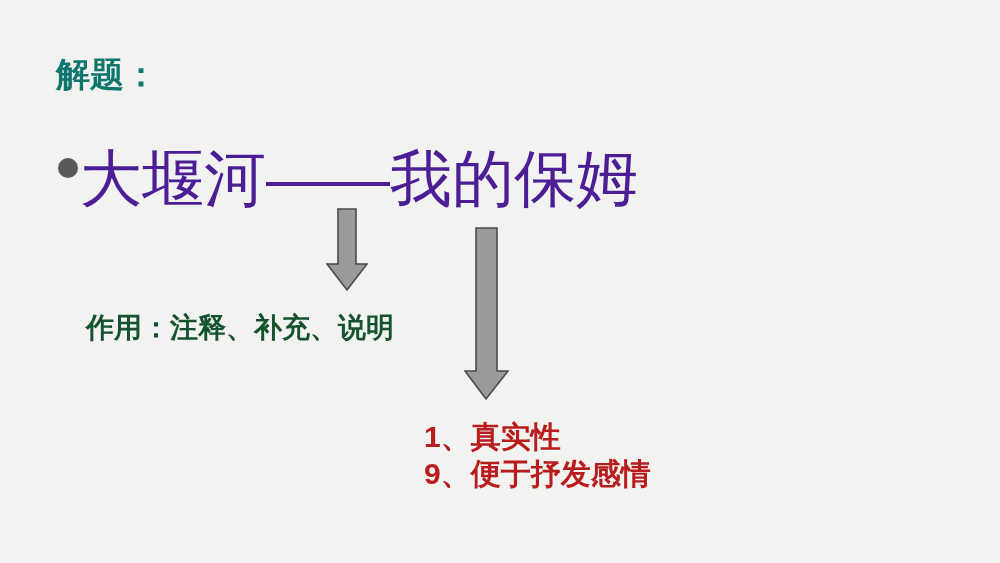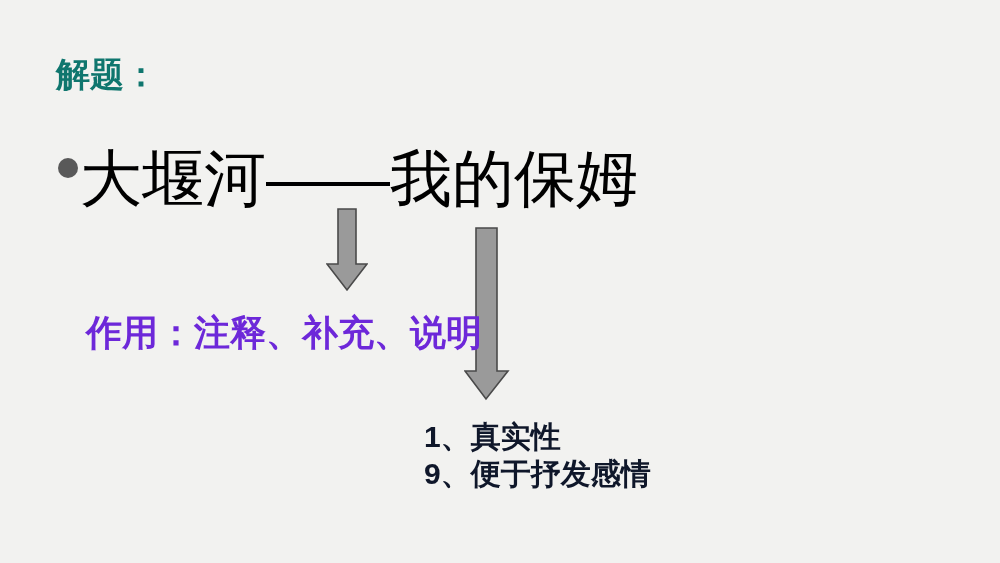--- a/index.html
+++ b/index.html
@@ -48,43 +48,43 @@
     border-radius: 50%;
     background: #595959;
     display: inline-block;
     margin-right: 2px;
     margin-bottom: 22px;
     flex: 0 0 auto;
   }
   .title-text {
     font-size: 62px;
     font-weight: normal;
-    color: #000000;
+    color: #4c1d95;
     line-height: 1.1;
     letter-spacing: 0px;
   }
 
   
   .red-line-1 {
     position: absolute;
     left: 86px;
     top: 309px;
-    font-size: 36px;
+    font-size: 28px;
     font-weight: bold;
-    color: #6d28d9;
+    color: #14532d;
     white-space: nowrap;
     letter-spacing: 0px;
   }
   .red-block {
     position: absolute;
     left: 424px;
     top: 419px;
     font-size: 30px;
     font-weight: bold;
-    color: #0f172a;
+    color: #b91c1c;
     line-height: 1.22;
     white-space: nowrap;
     letter-spacing: 0px;
   }
   .red-block .rl { display: block; }
 
   
   .arrow {
     position: absolute;
   }

